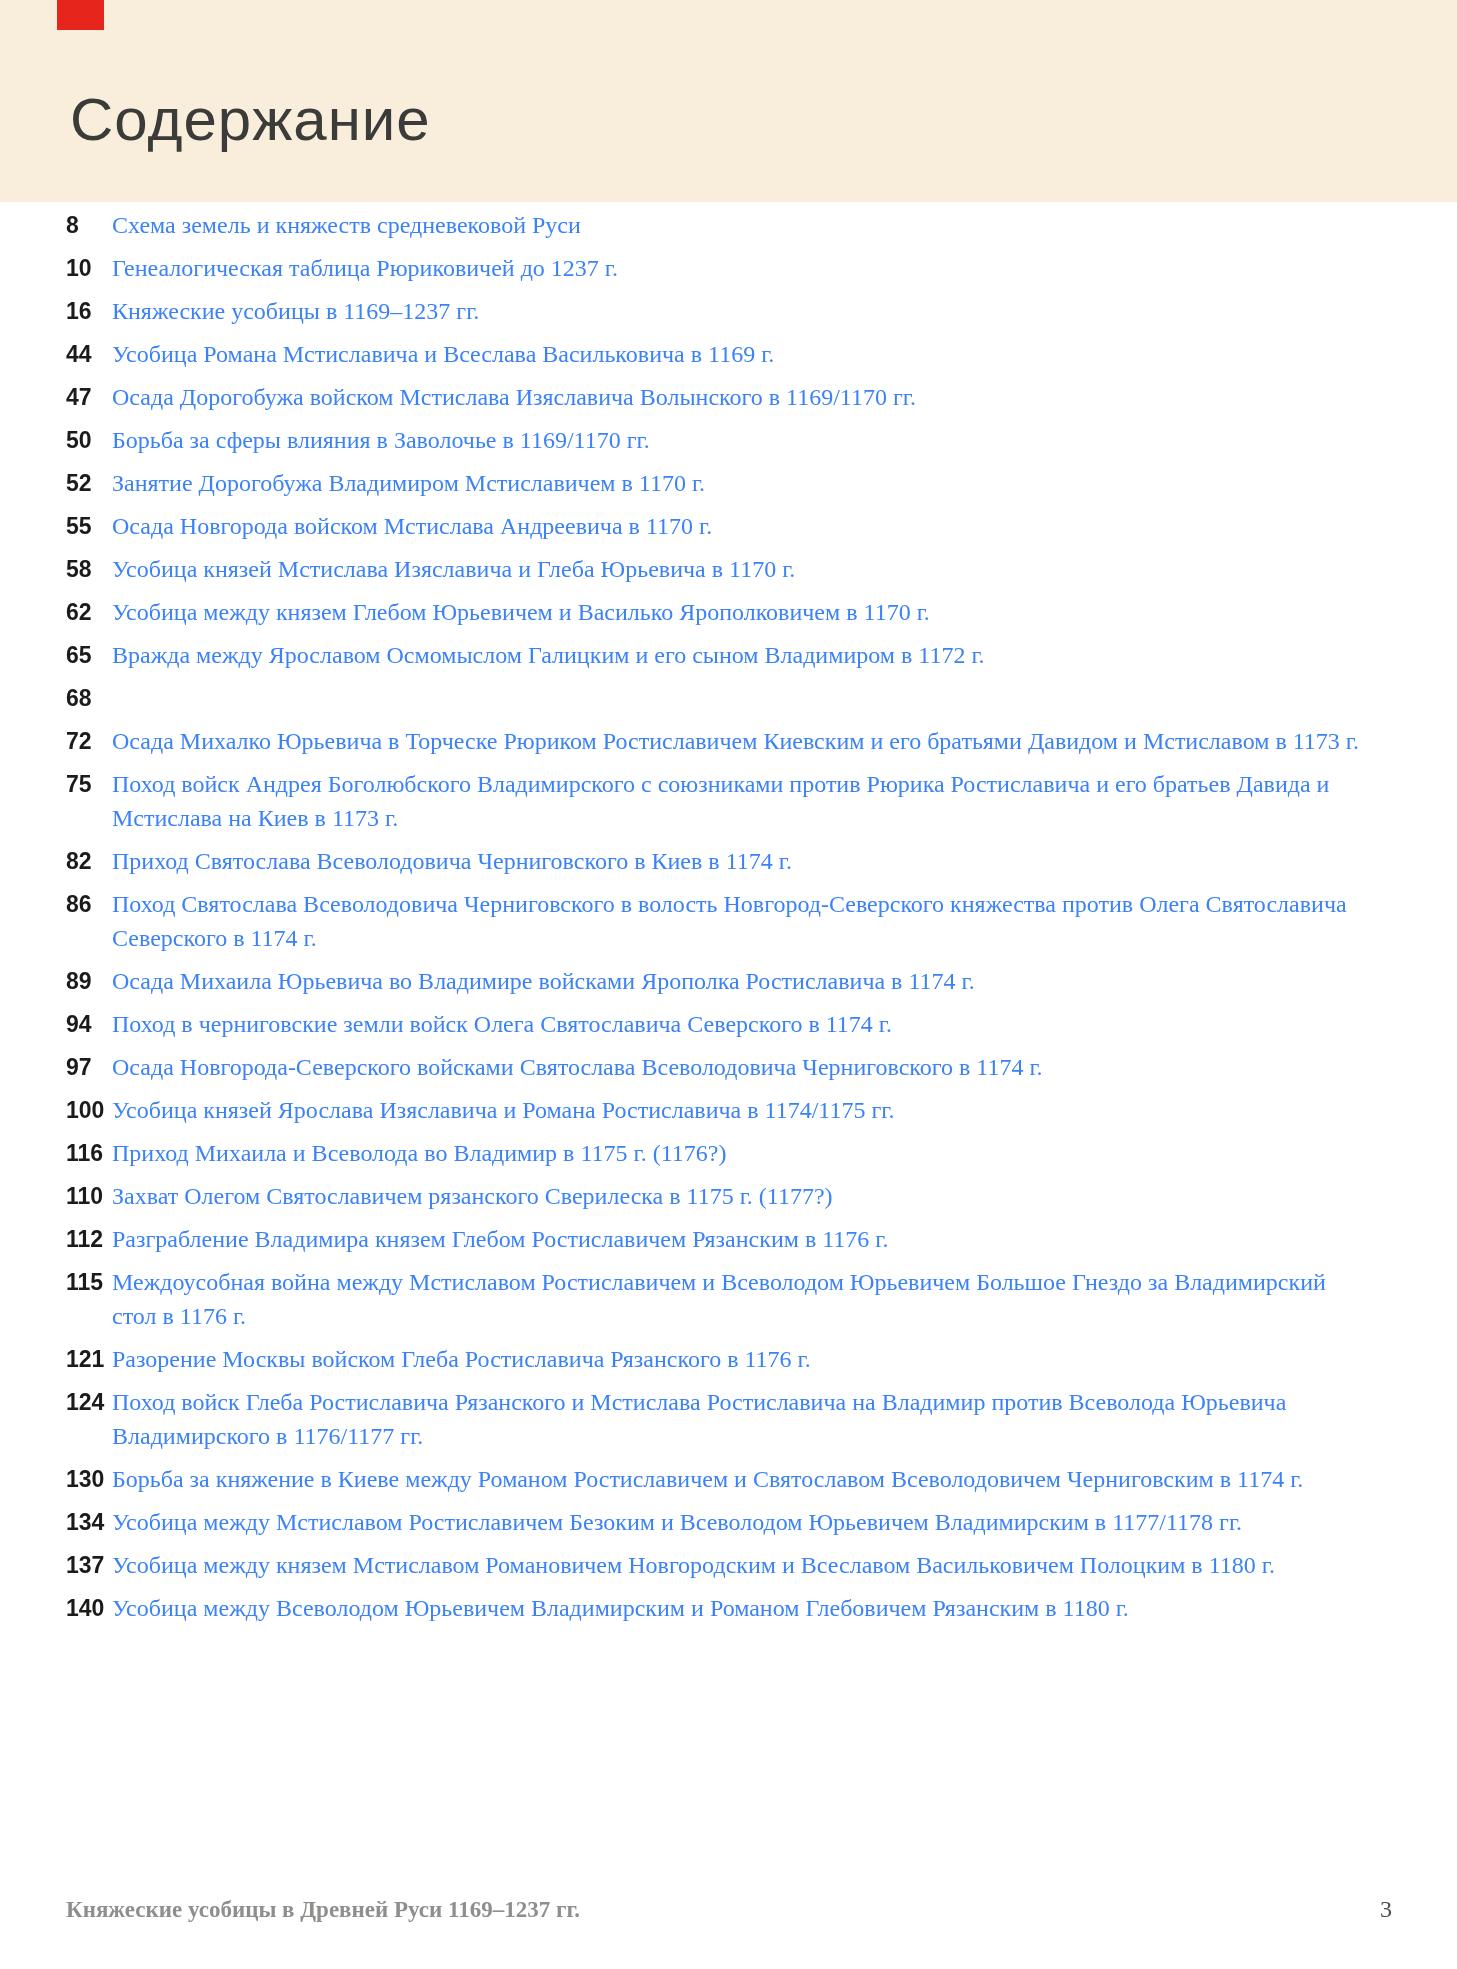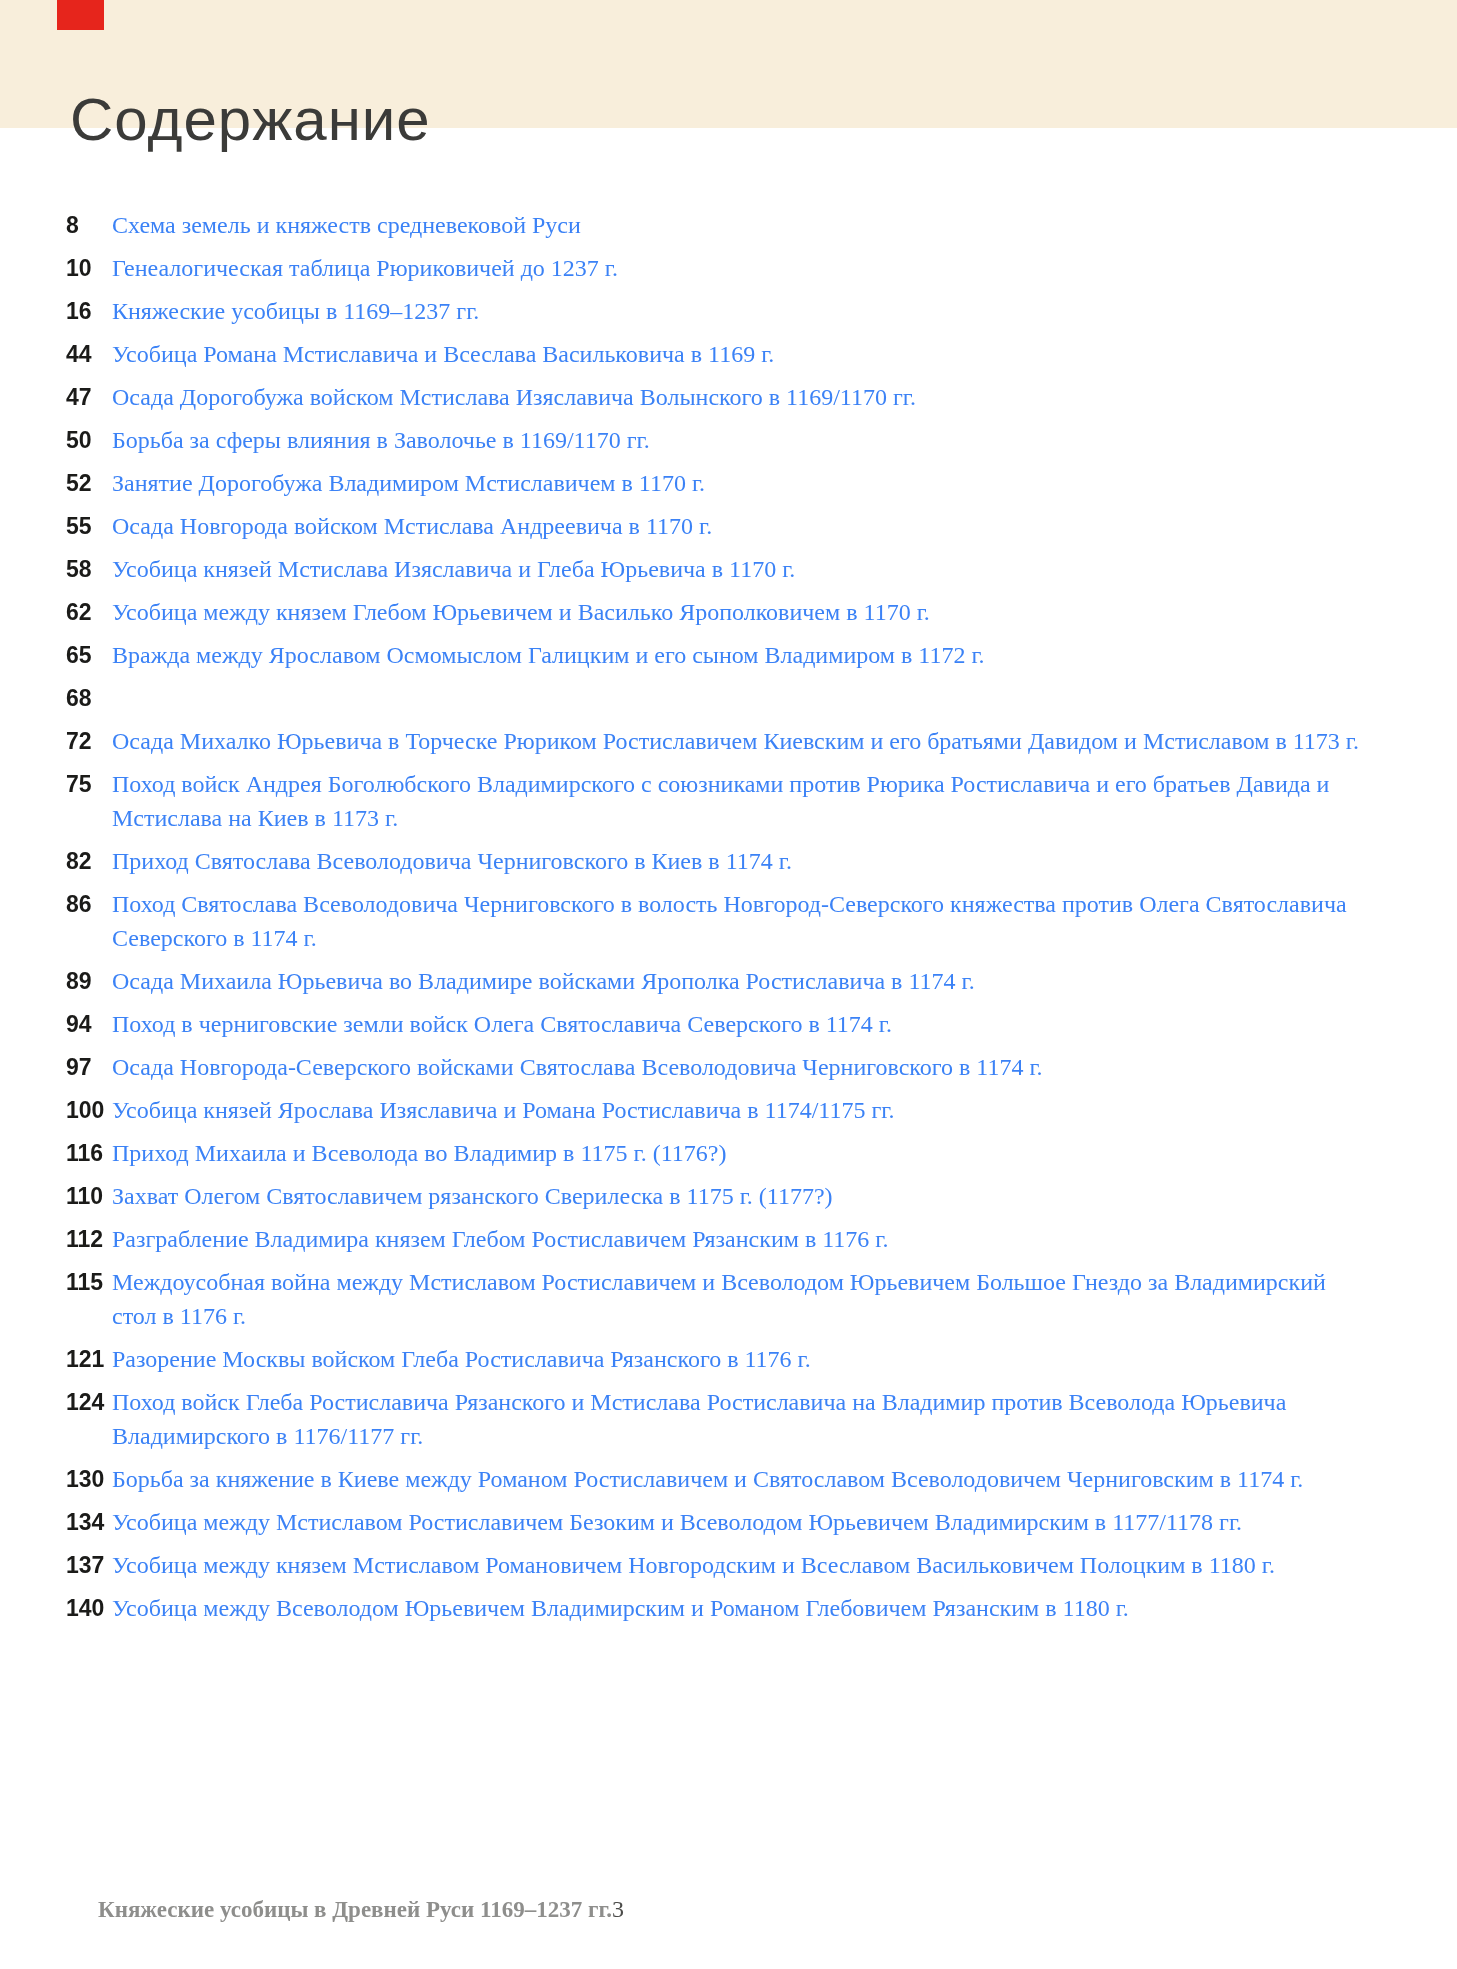--- a/index.html
+++ b/index.html
@@ -7,21 +7,21 @@
   body {
     width:1457px; height:1969px;
     position:relative;
     font-family:"Liberation Serif", serif;
     color:#1e1e1c;
     overflow:hidden;
   }
 
   .header-band {
     position:absolute; top:0; left:0;
-    width:1457px; height:128px;
+    width:1457px; height:202px;
     background:#f8eedb;
   }
   .corner-tab {
     position:absolute; top:0; left:57px;
     width:47px; height:30px;
     background:#e6251c;
   }
   .page-title {
     position:absolute; left:70px; top:88px;
     font-family:"Liberation Sans", sans-serif;
@@ -53,23 +53,22 @@
     font-size:24px;
     line-height:34px;
     max-width:1250px;
     color:#3b82f6;
   }
 
   .footer {
     position:absolute; left:66px; top:1896px;
     width:1326px;
     display:flex;
-    justify-content:flex-start;
+    justify-content:space-between;
     align-items:baseline;
-    margin-left:32px;
   }
   .footer-book-title {
     font-family:"Liberation Serif", serif;
     font-weight:700;
     font-size:23px;
     color:#8e8e8c;
   }
   .footer-page-number {
     font-family:"Liberation Serif", serif;
     font-size:24px;

